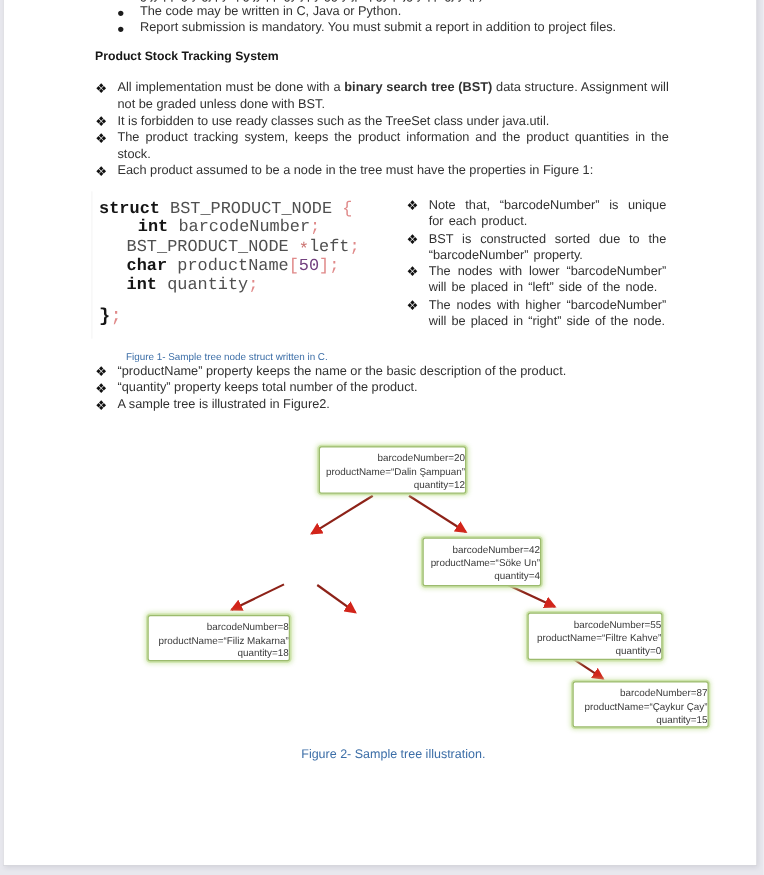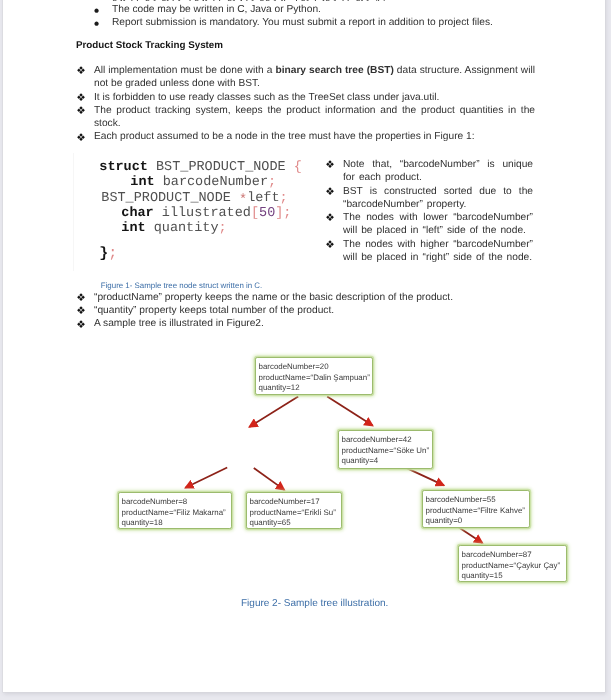--- a/index.html
+++ b/index.html
@@ -24,41 +24,41 @@
   .just{text-align:justify;text-justify:inter-word;}
 
   h2.sect{font-size:9.8px;font-weight:bold;color:#171717;margin:0;
           font-family:"Liberation Sans",sans-serif;line-height:13.25px;}
 
   
   #code{position:absolute;left:74.5px;top:159.8px;width:250px;box-sizing:border-box;padding-left:4.8px;}
   #code:before{content:"";position:absolute;left:-1.5px;top:-7px;width:1px;height:118px;background:#f6f6f6;}
   #code .cl{font-family:"Liberation Mono","DejaVu Sans Mono",monospace;
             font-size:13.5px;line-height:15.4px;color:#4d4d4d;white-space:pre;margin:0;}
-  .kw{color:#151515;font-weight:bold;margin-left:20px;}
+  .kw{color:#151515;font-weight:bold;}
   .id{color:#505050;}
   .punc{color:#e08a8a;}
   .star{color:#cb7270;display:inline-block;transform:translateY(2.0px);}
   .num{color:#73417f;}
 
   .cap{font-size:7.6px;color:#3c6ea7;font-weight:normal;
        font-family:"Liberation Sans",sans-serif;line-height:10px;margin:0;white-space:nowrap;}
 
   
   #notes{position:absolute;left:343px;top:0px;width:190px;}
   #notes .t{word-spacing:1.2px;}
 
   
   #tree{position:absolute;left:0;top:0;width:611px;height:250px;}
   .node{position:absolute;box-sizing:border-box;
         border:1.5px solid #9cbb6e;border-radius:2.2px;background:#fff;
         box-shadow:0 0 0 1.2px rgba(196,222,156,.75), 0 0 3.2px 1.7px rgba(200,226,160,.65);
         font-size:7.9px;line-height:10.35px;color:#3a3a3a;
         font-family:"Liberation Sans",sans-serif;
-        padding:4.4px 0 0 2.6px;overflow:hidden;}
+        padding:4.4px 0 0 2.6px;overflow:hidden;text-align:right;}
   .node span{display:block;white-space:nowrap;}
   svg#arrows{position:absolute;left:0;top:0;width:611px;height:250px;overflow:visible;}
 </style>
 </head>
 <body>
 
 <div id="page">
 <div id="inner">
   <div class="col t row dot-row" style="top:-10.5px;">
     <span class="mk">•</span>
@@ -86,21 +86,21 @@
     <span>The product tracking system, keeps the product information and the product quantities in the stock.</span>
   </div>
   <div class="col t row bl-row" style="top:130.4px;">
     <span class="mk">❖</span>
     <span>Each product assumed to be a node in the tree must have the properties in Figure 1:</span>
   </div>
   <div id="code">
     <div class="cl" style="padding-left:0px"><span class="kw">struct </span><span class="id">BST_PRODUCT_NODE </span><span class="punc">{</span></div>
     <div class="cl" style="padding-left:31px"><span class="kw">int</span><span class="id"> barcodeNumber</span><span class="punc">;</span></div>
     <div class="cl" style="padding-left:22px"><span class="id">BST_PRODUCT_NODE </span><span class="star">*</span><span class="id">left</span><span class="punc">;</span></div>
-    <div class="cl" style="padding-left:22px"><span class="kw">char</span><span class="id"> illustrated</span><span class="punc">[</span><span class="num">50</span><span class="punc">]</span><span class="punc">;</span></div>
+    <div class="cl" style="padding-left:22px"><span class="kw">char</span><span class="id"> productName</span><span class="punc">[</span><span class="num">50</span><span class="punc">]</span><span class="punc">;</span></div>
     <div class="cl" style="padding-left:22px"><span class="kw">int</span><span class="id"> quantity</span><span class="punc">;</span></div>
     <div class="cl" style="padding-left:-1px;margin-top:8.7px;font-size:15px"><span class="kw">}</span><span class="punc">;</span></div>
   </div>
   <div class="cap" style="position:absolute;left:100.8px;top:281.2px;font-size:7.9px;">Figure 1- Sample tree node struct written in C.</div>
   <div id="notes">
     <div class="t row bl-row just" style="position:absolute;left:0;top:158.0px;width:190px;">
       <span class="mk">❖</span>
       <span>Note that, “barcodeNumber” is unique for each product.</span>
     </div>
     <div class="t row bl-row just" style="position:absolute;left:0;top:184.5px;width:190px;">
@@ -150,25 +150,20 @@
     <div class="node" style="left:338px;top:90px;width:95px;height:39px;">
       <span>barcodeNumber=42</span>
       <span>productName=“Söke Un”</span>
       <span>quantity=4</span>
     </div>
     <div class="node" style="left:118px;top:152px;width:114px;height:37px;">
       <span>barcodeNumber=8</span>
       <span>productName=“Filiz Makarna”</span>
       <span>quantity=18</span>
     </div>
-    <div class="node" style="left:246px;top:152px;width:96px;height:37px;">
-      <span>barcodeNumber=17</span>
-      <span>productName=“Erikli Su”</span>
-      <span>quantity=65</span>
-    </div>
     <div class="node" style="left:422px;top:150px;width:108px;height:38px;">
       <span>barcodeNumber=55</span>
       <span>productName=“Filtre Kahve”</span>
       <span>quantity=0</span>
     </div>
     <div class="node" style="left:458px;top:205px;width:109px;height:37px;">
       <span>barcodeNumber=87</span>
       <span>productName=“Çaykur Çay”</span>
       <span>quantity=15</span>
     </div>

